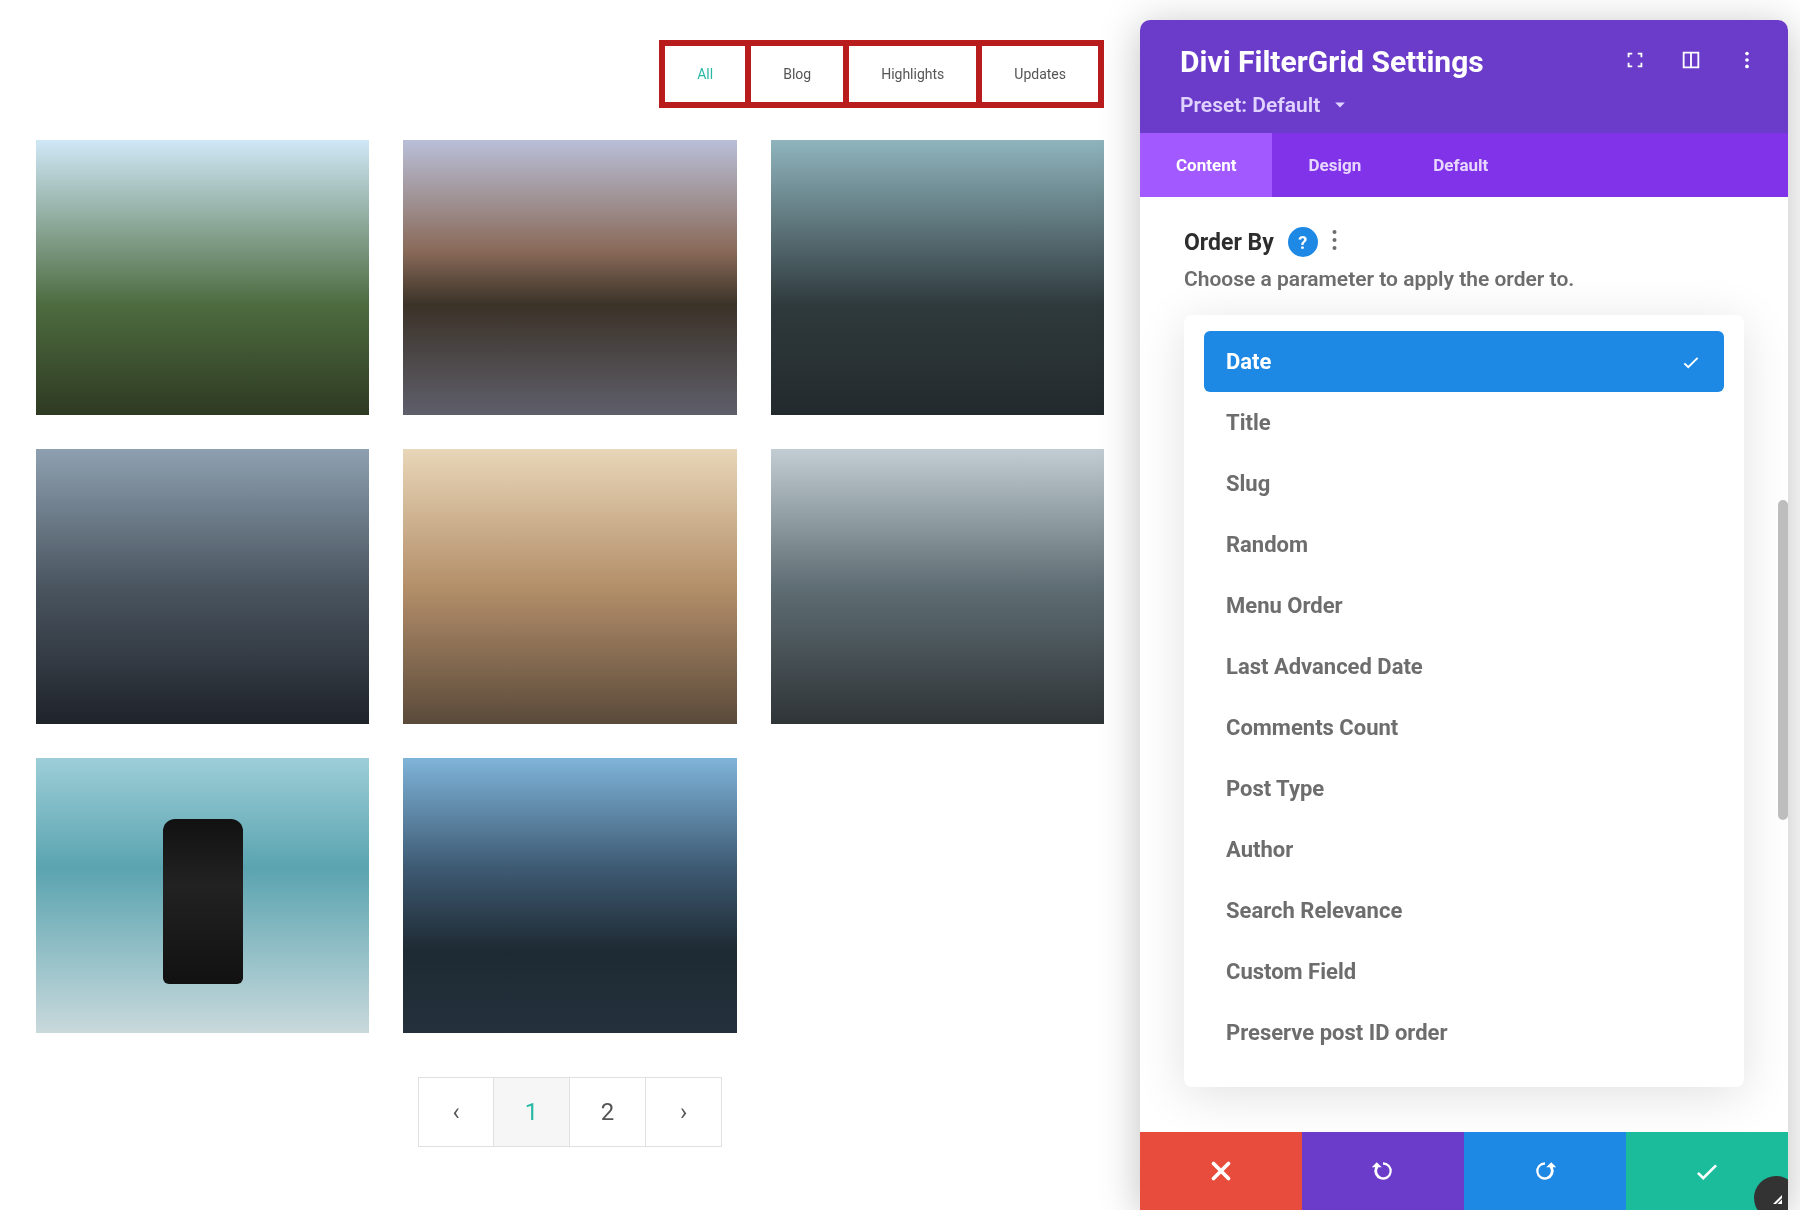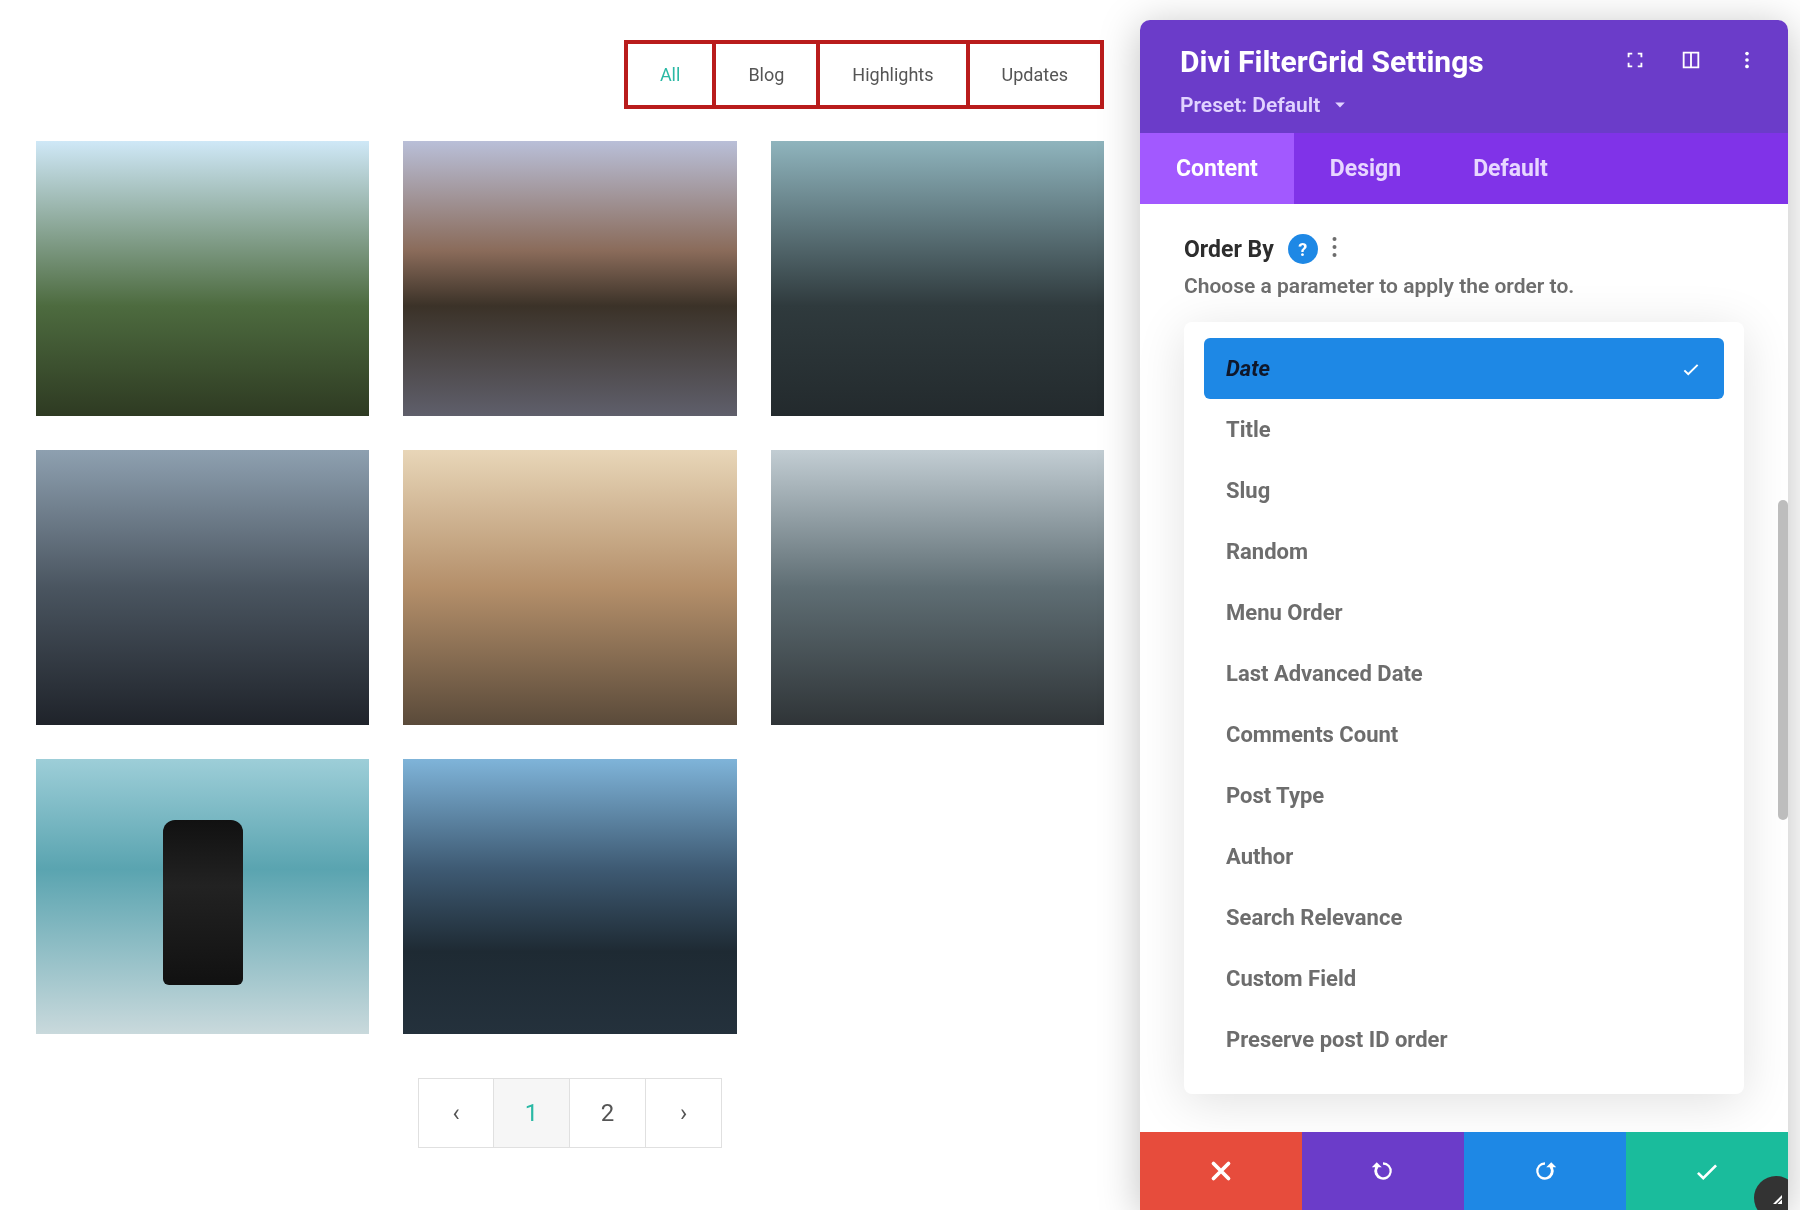--- a/index.html
+++ b/index.html
@@ -21,23 +21,23 @@
     padding: 40px 36px 0 36px;
   }
 
   .filter-tabs {
     display: flex;
     justify-content: flex-end;
     margin-bottom: 32px;
     margin-right: 0;
   }
   .filter-tabs .tab {
-    border: 4px solid #b91c1c;
+    border: 6px solid #b91c1c;
     padding: 20px 32px;
-    font-size: 18px;
+    font-size: 14px;
     color: #555;
     background: #fff;
     cursor: pointer;
   }
   .filter-tabs .tab + .tab { border-left: none; }
   .filter-tabs .tab.active { color: #2ab9a5; }
 
   .grid {
     display: grid;
     grid-template-columns: repeat(3, 1fr);
@@ -114,21 +114,21 @@
   .preset-row { margin-top:14px; font-size:21px; color:#e1d3ff; font-weight:600; display:flex; align-items:center; gap:14px; cursor:pointer;}
   .preset-row svg{width:12px;height:12px;fill:#e1d3ff;}
 
   .panel-tabs {
     display:flex;
     background:#8033e8;
   }
   .panel-tabs .ptab{
     flex:0 0 auto;
     padding:22px 36px;
-    font-size:23px;
+    font-size:17px;
     font-weight:700;
     color:#e7d6ff;
     cursor:pointer;
   }
   .panel-tabs .ptab.active{
     background:#a259ff;
     color:#fff;
   }
 
   .panel-body{
@@ -166,22 +166,21 @@
     padding:18px 22px;
     font-size:22px;
     font-weight:700;
     color:#6d6d6d;
     border-radius:6px;
     cursor:pointer;
     display:flex; align-items:center; justify-content:space-between;
   }
   .dd-item.selected{
     background:#1e88e5;
-    color:#0f172a;
-    font-style:italic;
+    color:#ffffff;
   }
   .dd-item.selected svg{width:22px;height:22px;fill:#fff;}
 
   .panel-footer{
     display:flex;
     height:78px;
   }
   .panel-footer .fbtn{
     flex:1;
     display:flex;align-items:center;justify-content:center;

